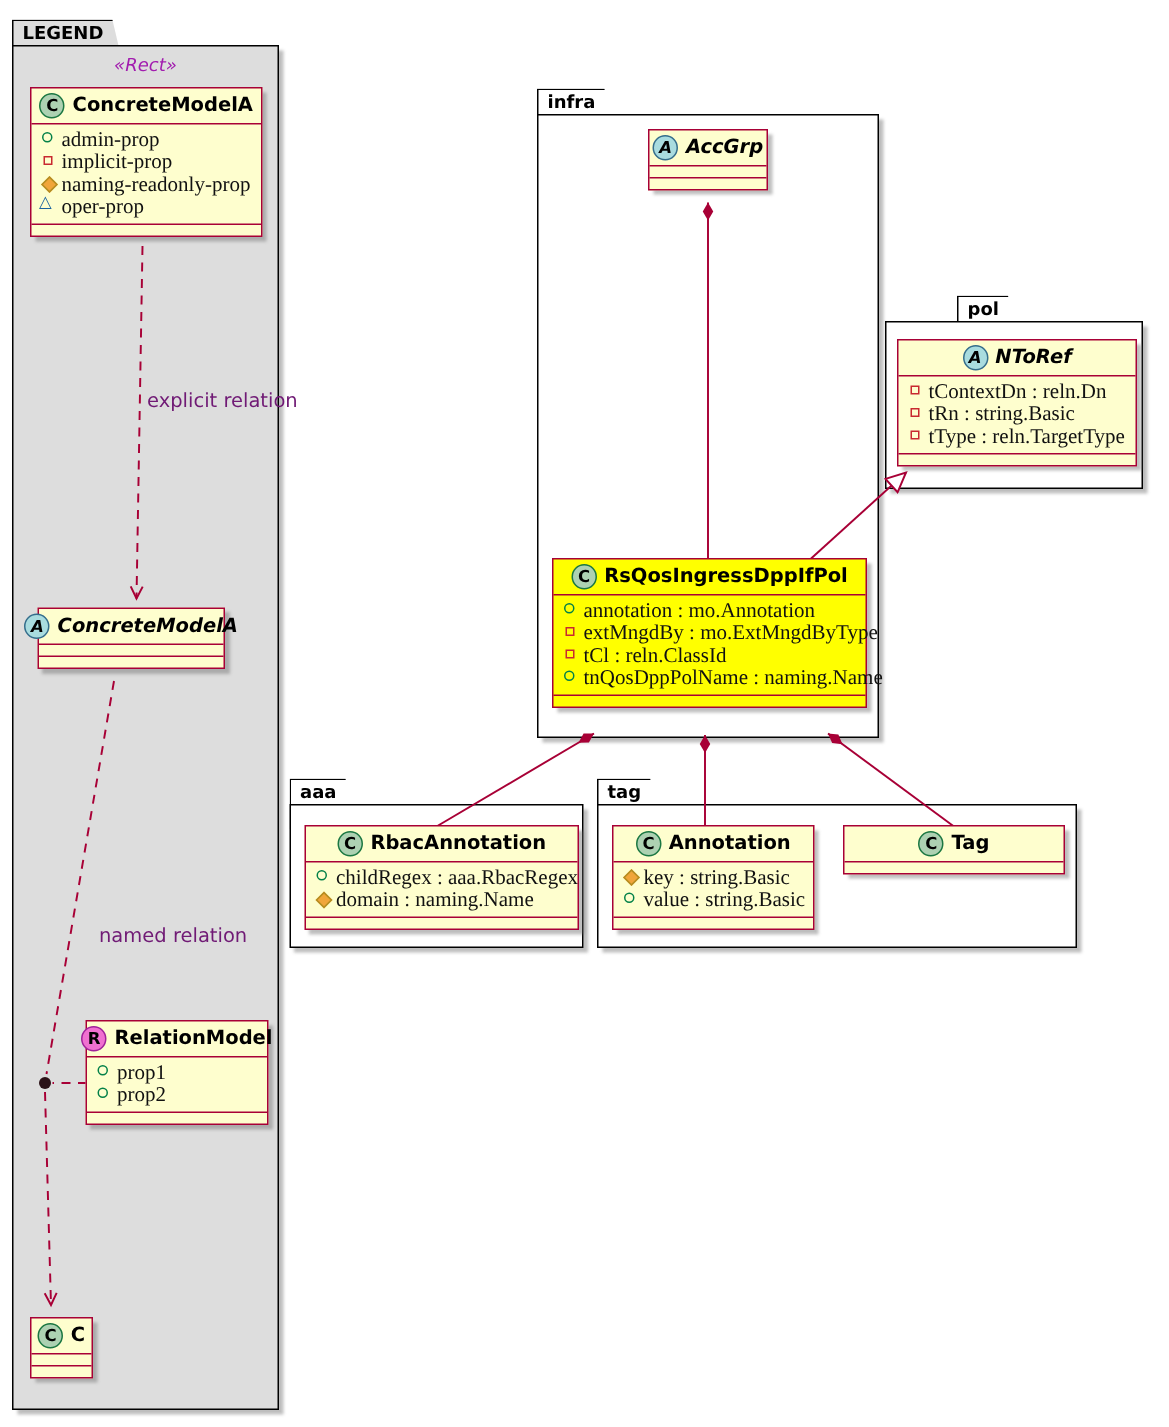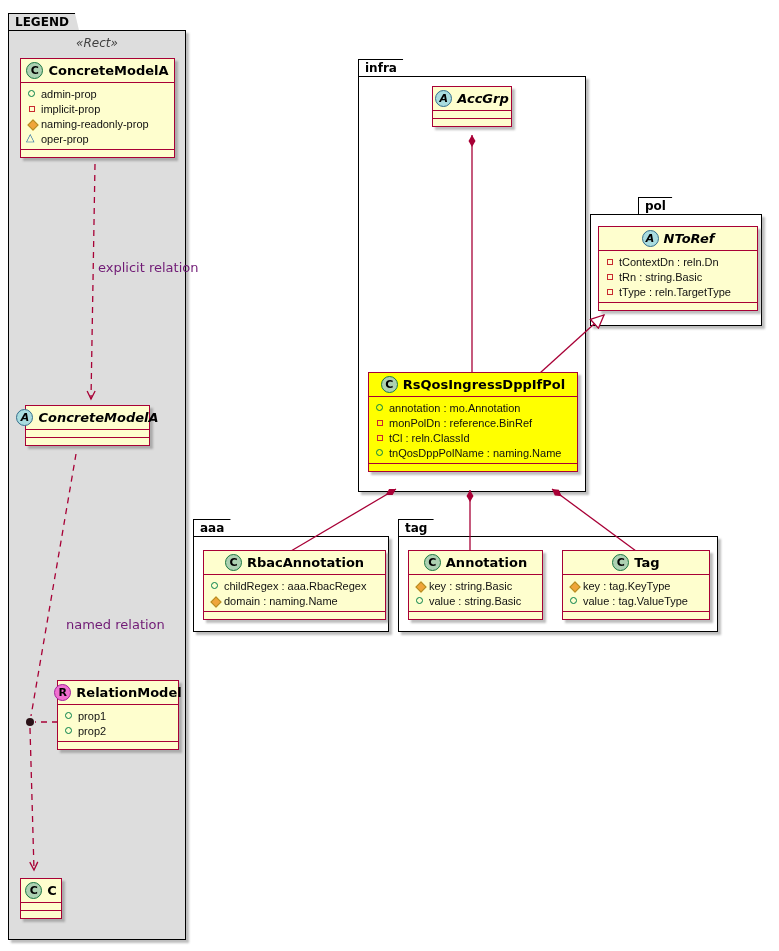--- a/index.html
+++ b/index.html
@@ -10,43 +10,43 @@
   
   .pkg-body { position:absolute; border:1.5px solid #000; background:#fff; z-index:1;
               box-shadow:3px 3px 2px rgba(110,110,110,0.45); }
   .pkg-body.gray { background:#DDDDDD; }
   .pkg-tab { position:absolute; border:1.5px solid #000; background:#fff; z-index:1;
              font-weight:bold; font-size:12px; line-height:14px; height:34px;
              padding:1px 13px 1px 6px;
              clip-path:polygon(0 0, calc(100% - 8px) 0, 100% 100%, 0 100%); }
   .pkg-tab.gray { background:#DDDDDD; }
   .stereotype { position:absolute; z-index:2; font-style:italic; font-size:12px;
-                text-align:center; color:#404040; }
+                text-align:center; color:#a21caf; }
 
   
   svg.rel { position:absolute; left:0; top:0; z-index:2; pointer-events:none; }
   .rel-label { position:absolute; z-index:4; font-size:13px; color:#701a75; white-space:nowrap; }
 
   
   .uml-class { position:absolute; z-index:3; border:1.5px solid #A80036; background:#FEFECE;
                box-shadow:3px 3px 2px rgba(110,110,110,0.45); }
   .uml-class.yellow { background:#FFFF00; }
   .cls-title { display:flex; align-items:center; justify-content:center; gap:5px;
                padding:3px 6px; font-size:13px; font-weight:bold; color:#000; }
   .cls-title.abstract .cls-name { font-style:italic; }
   .spot { display:inline-flex; align-items:center; justify-content:center;
           width:17px; height:17px; border-radius:50%; font-size:11px; font-weight:bold;
           flex:none; color:#000; }
   .spot-c { background:#ADD1B2; border:1px solid #1B7742; font-style:normal; }
   .spot-a { background:#A9DCDF; border:1px solid #356E8C; font-style:italic; }
   .spot-r { background:#F070D0; border:1px solid #A0229A; font-style:normal; }
   .cmp { border-top:1px solid #A80036; padding:3px 5px; }
   .cmp-empty { border-top:1px solid #A80036; height:8px; }
-  .prop { display:flex; align-items:center; height:15px; white-space:nowrap;
-          font-family:Liberation Sans, sans-serif; font-size:11px; color:#111; }
+  .prop { display:flex; height:15px; white-space:nowrap;
+          font-family:Liberation Serif, serif; font-size:14px; color:#111; }
   .pi { position:relative; width:11px; height:11px; margin-right:4px; flex:none; }
   .pi[data-k="public"]::before { content:""; position:absolute; inset:2px;
         border:1.5px solid #038048; border-radius:50%; }
   .pi[data-k="private"]::before { content:""; position:absolute; inset:2.5px;
         border:1.5px solid #C82930; }
   .pi[data-k="protected"]::before { content:""; position:absolute; left:2.5px; top:2.5px;
         width:6px; height:6px; background:#F0A53A; border:1px solid #B38D22;
         transform:rotate(45deg); }
   .pi[data-k="package"]::before { content:"△"; position:absolute; left:0; top:-2px;
         color:#1963A0; font-size:11px; line-height:13px; }
@@ -187,21 +187,21 @@
       <span class="spot spot-c">C</span>
       <span class="cls-name">RsQosIngressDppIfPol</span>
     </div>
     <div class="cmp">
       <div class="prop">
         <span class="pi" data-k="public"></span>
         <span>annotation : mo.Annotation</span>
       </div>
       <div class="prop">
         <span class="pi" data-k="private"></span>
-        <span>monPolDn : reference.BinRef</span>
+        <span>extMngdBy : mo.ExtMngdByType</span>
       </div>
       <div class="prop">
         <span class="pi" data-k="private"></span>
         <span>tCl : reln.ClassId</span>
       </div>
       <div class="prop">
         <span class="pi" data-k="public"></span>
         <span>tnQosDppPolName : naming.Name</span>
       </div>
     </div>
@@ -264,26 +264,16 @@
       </div>
     </div>
     <div class="cmp-empty"></div>
   </div>
 
   <div class="uml-class" style="left:562px; top:550px; width:148px;">
     <div class="cls-title">
       <span class="spot spot-c">C</span>
       <span class="cls-name">Tag</span>
     </div>
-    <div class="cmp">
-      <div class="prop">
-        <span class="pi" data-k="protected"></span>
-        <span>key : tag.KeyType</span>
-      </div>
-      <div class="prop">
-        <span class="pi" data-k="public"></span>
-        <span>value : tag.ValueType</span>
-      </div>
-    </div>
     <div class="cmp-empty"></div>
   </div>
 
 </div>
 
 </body></html>

